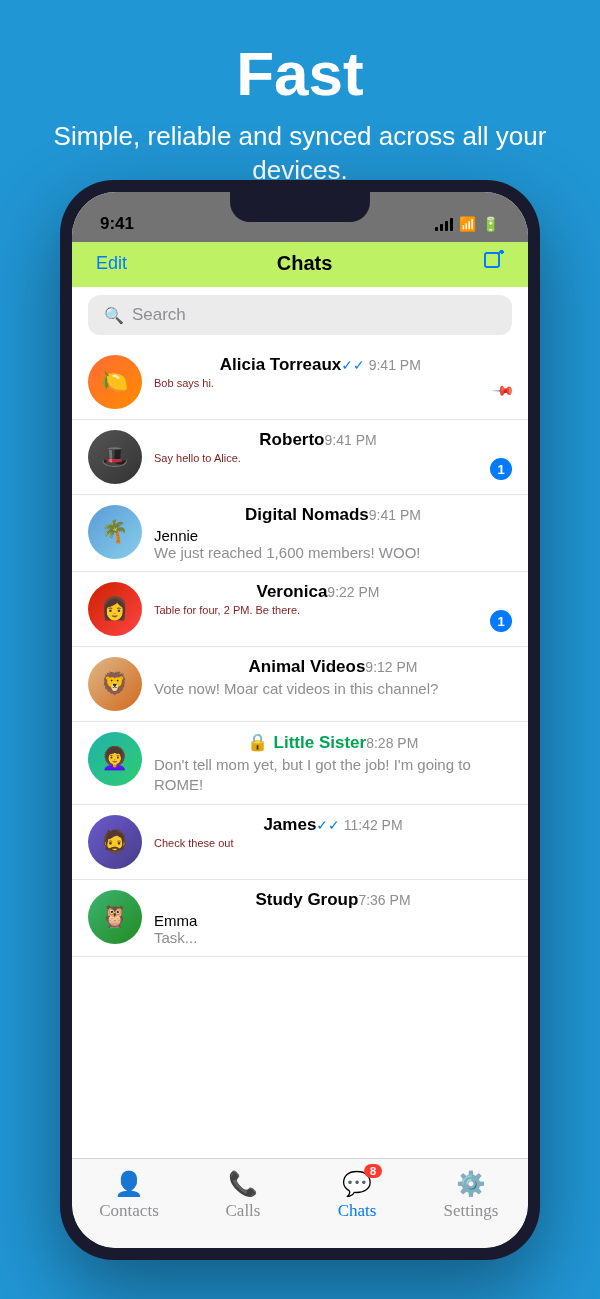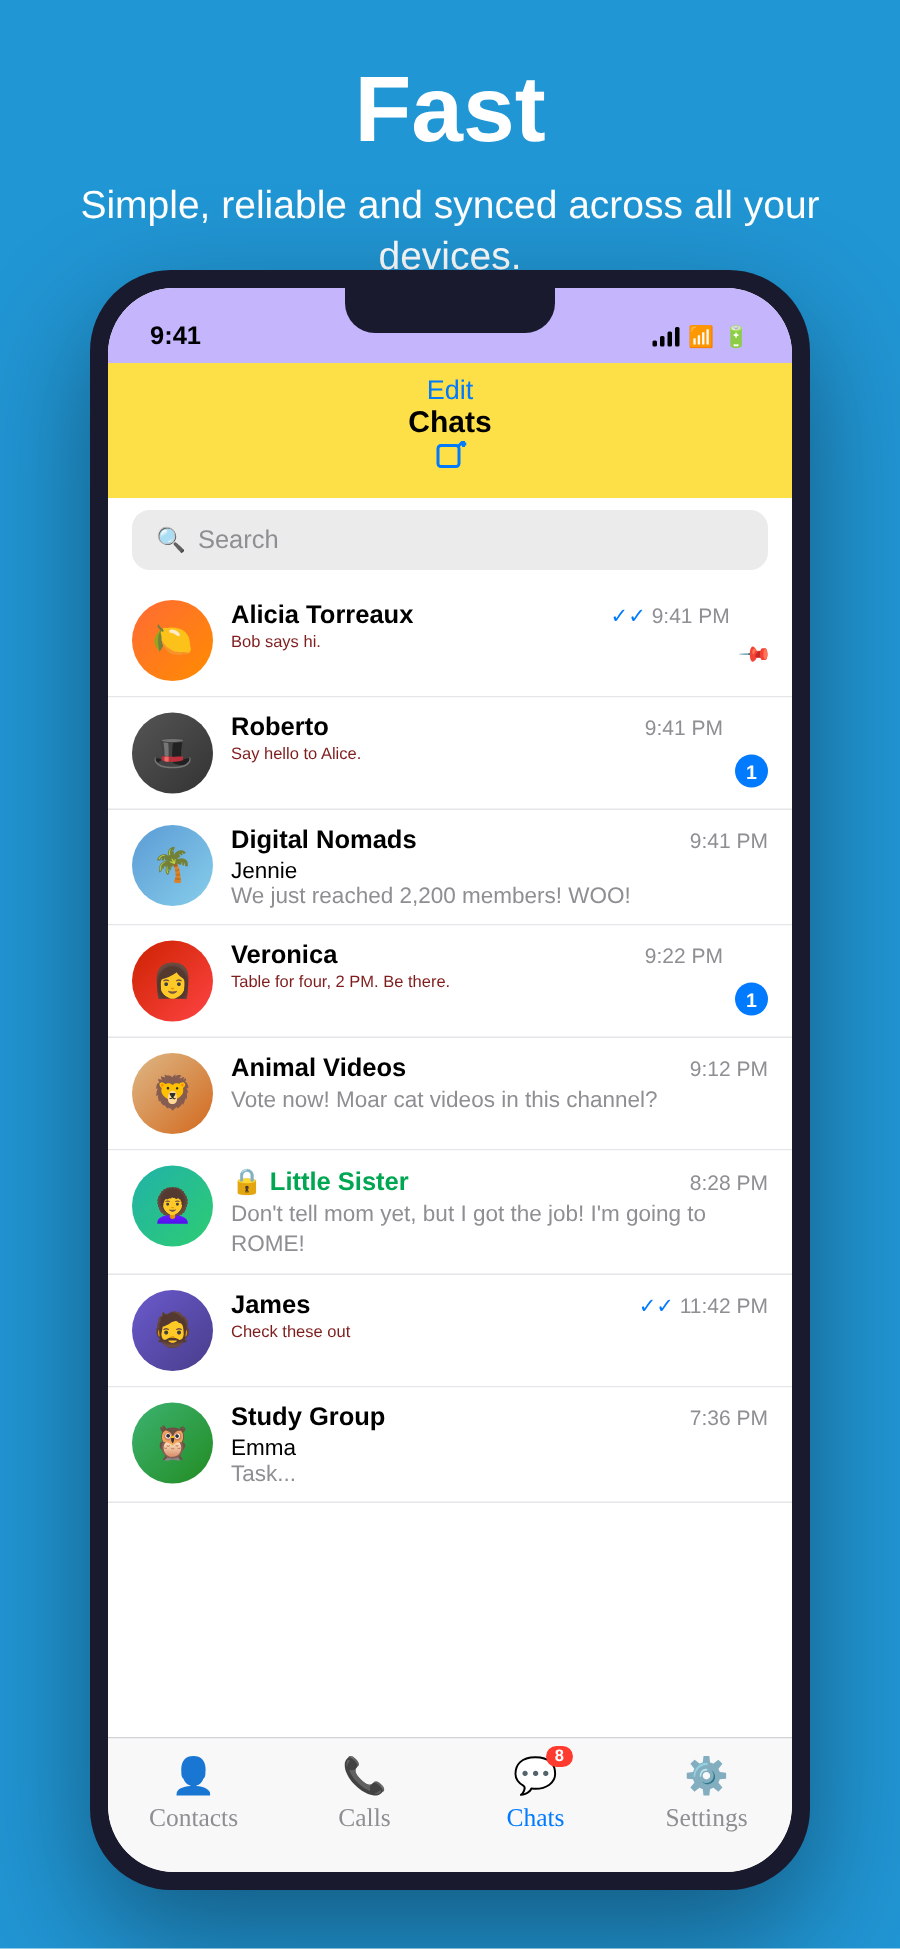--- a/index.html
+++ b/index.html
@@ -55,21 +55,21 @@
       position: relative;
     }
 
     
     .status-bar {
       display: flex;
       justify-content: space-between;
       align-items: center;
       padding: 14px 28px 0;
       height: 50px;
-      background: #c4b5fd;
+      background: #737373;
     }
     .status-time {
       font-size: 17px;
       font-weight: 600;
       color: #000;
     }
     .status-icons {
       display: flex;
       align-items: center;
       gap: 6px;
@@ -85,22 +85,21 @@
       border-radius: 0 0 20px 20px;
       z-index: 10;
     }
 
     
     .nav-bar {
       display: flex;
       justify-content: space-between;
       align-items: center;
       padding: 8px 24px 10px;
-      background: #fde047;
-      flex-direction: column;
+      background: #bef264;
     }
     .nav-edit {
       font-size: 18px;
       color: #007AFF;
       font-weight: 400;
     }
     .nav-title {
       font-size: 20px;
       font-weight: 700;
       color: #000;
@@ -167,21 +166,21 @@
     .avatar-james { background: linear-gradient(135deg, #6A5ACD, #483D8B); }
     .avatar-study { background: linear-gradient(135deg, #3CB371, #228B22); }
 
     .chat-content {
       flex: 1;
       min-width: 0;
     }
 
     .chat-header-row {
       display: flex;
-      justify-content: space-between;
+      justify-content: center;
       align-items: center;
       margin-bottom: 2px;
     }
 
     .chat-name {
       font-size: 17px;
       font-weight: 600;
       color: #000;
     }
     .chat-name.green {
@@ -414,21 +413,21 @@
       <div class="chat-item">
         <div class="avatar avatar-digital">🌴</div>
         <div class="chat-content">
           <div class="chat-header-row">
             <span class="chat-name">Digital Nomads</span>
             <span class="chat-time">9:41 PM</span>
           </div>
           <div class="chat-preview-row">
             <span class="chat-sender">Jennie</span>
             <br>
-            <span style="color:#8E8E93;">We just reached 2,200 members! WOO!</span>
+            <span style="color:#8E8E93;">We just reached 1,600 members! WOO!</span>
           </div>
         </div>
       </div>
 
       <div class="chat-item">
         <div class="avatar avatar-veronica">👩</div>
         <div class="chat-content">
           <div class="chat-header-row">
             <span class="chat-name">Veronica</span>
             <span class="chat-time">9:22 PM</span>

